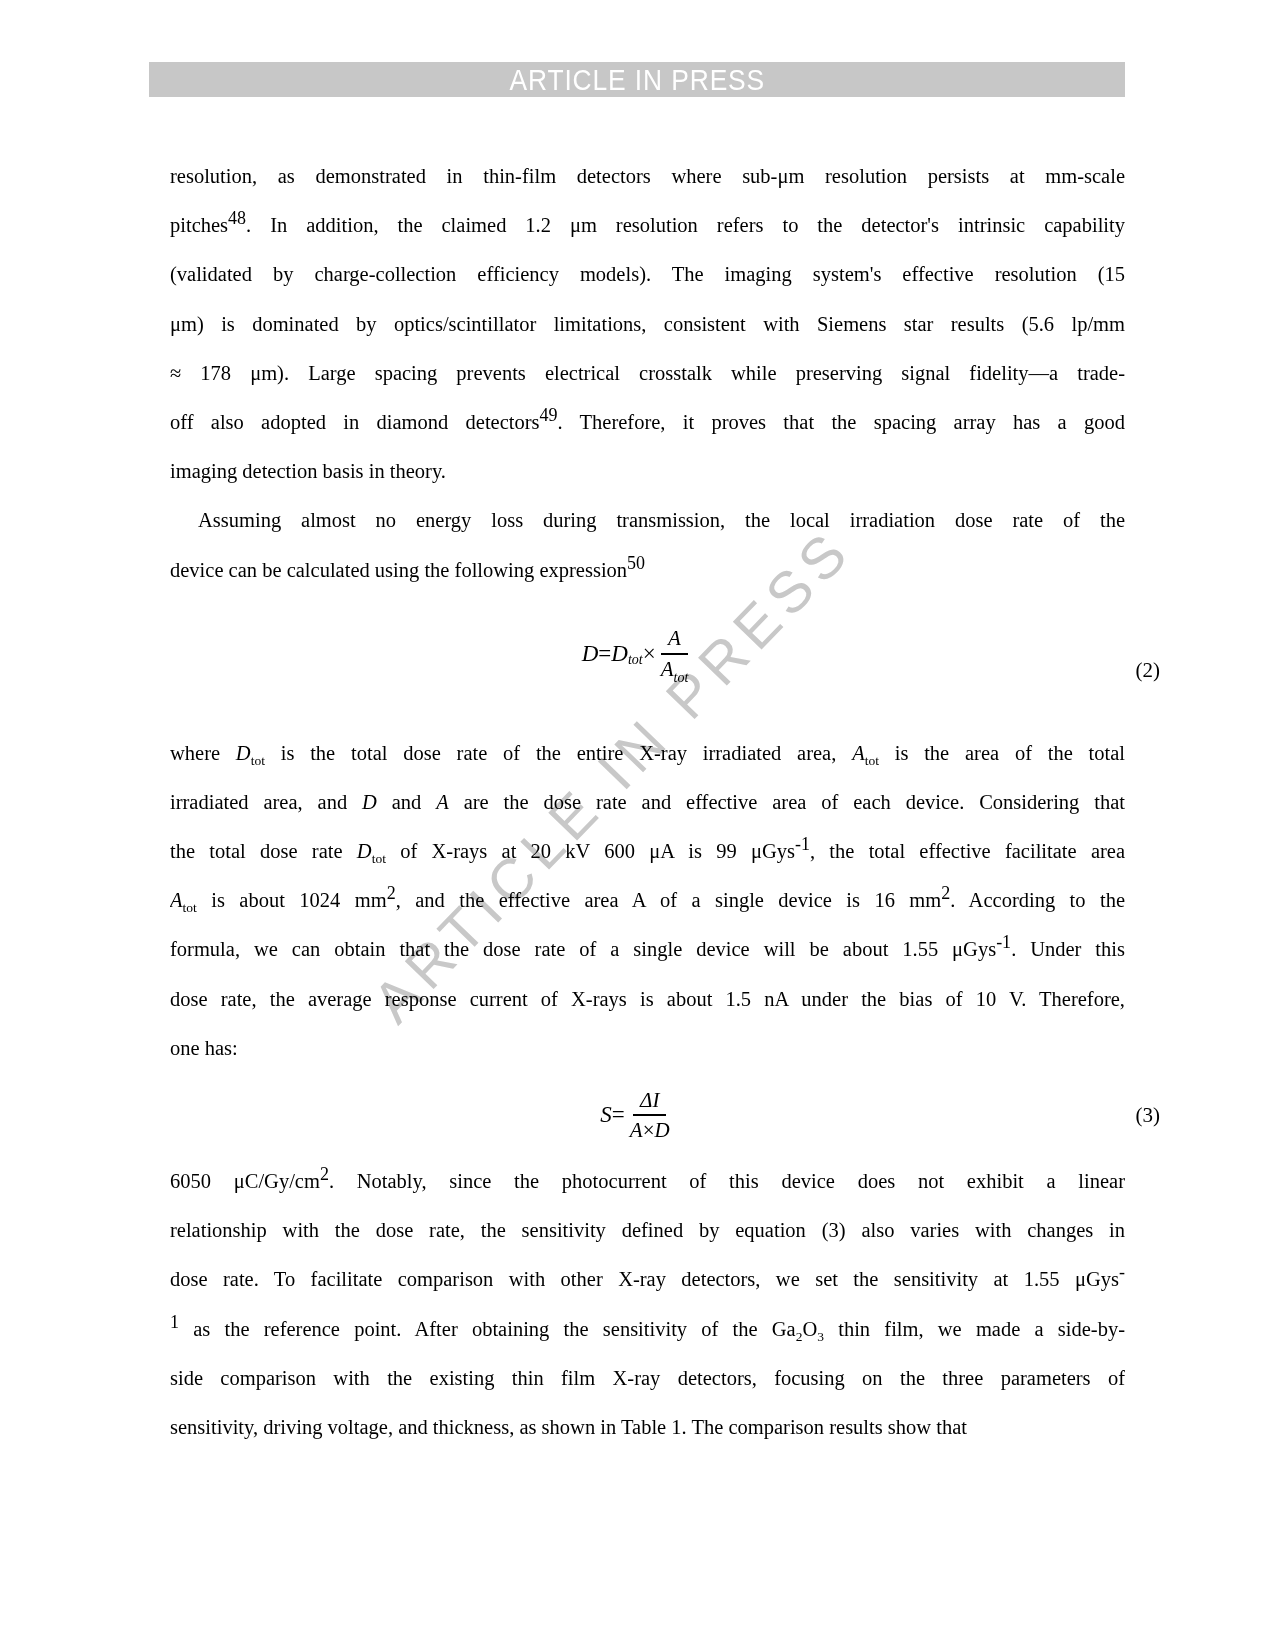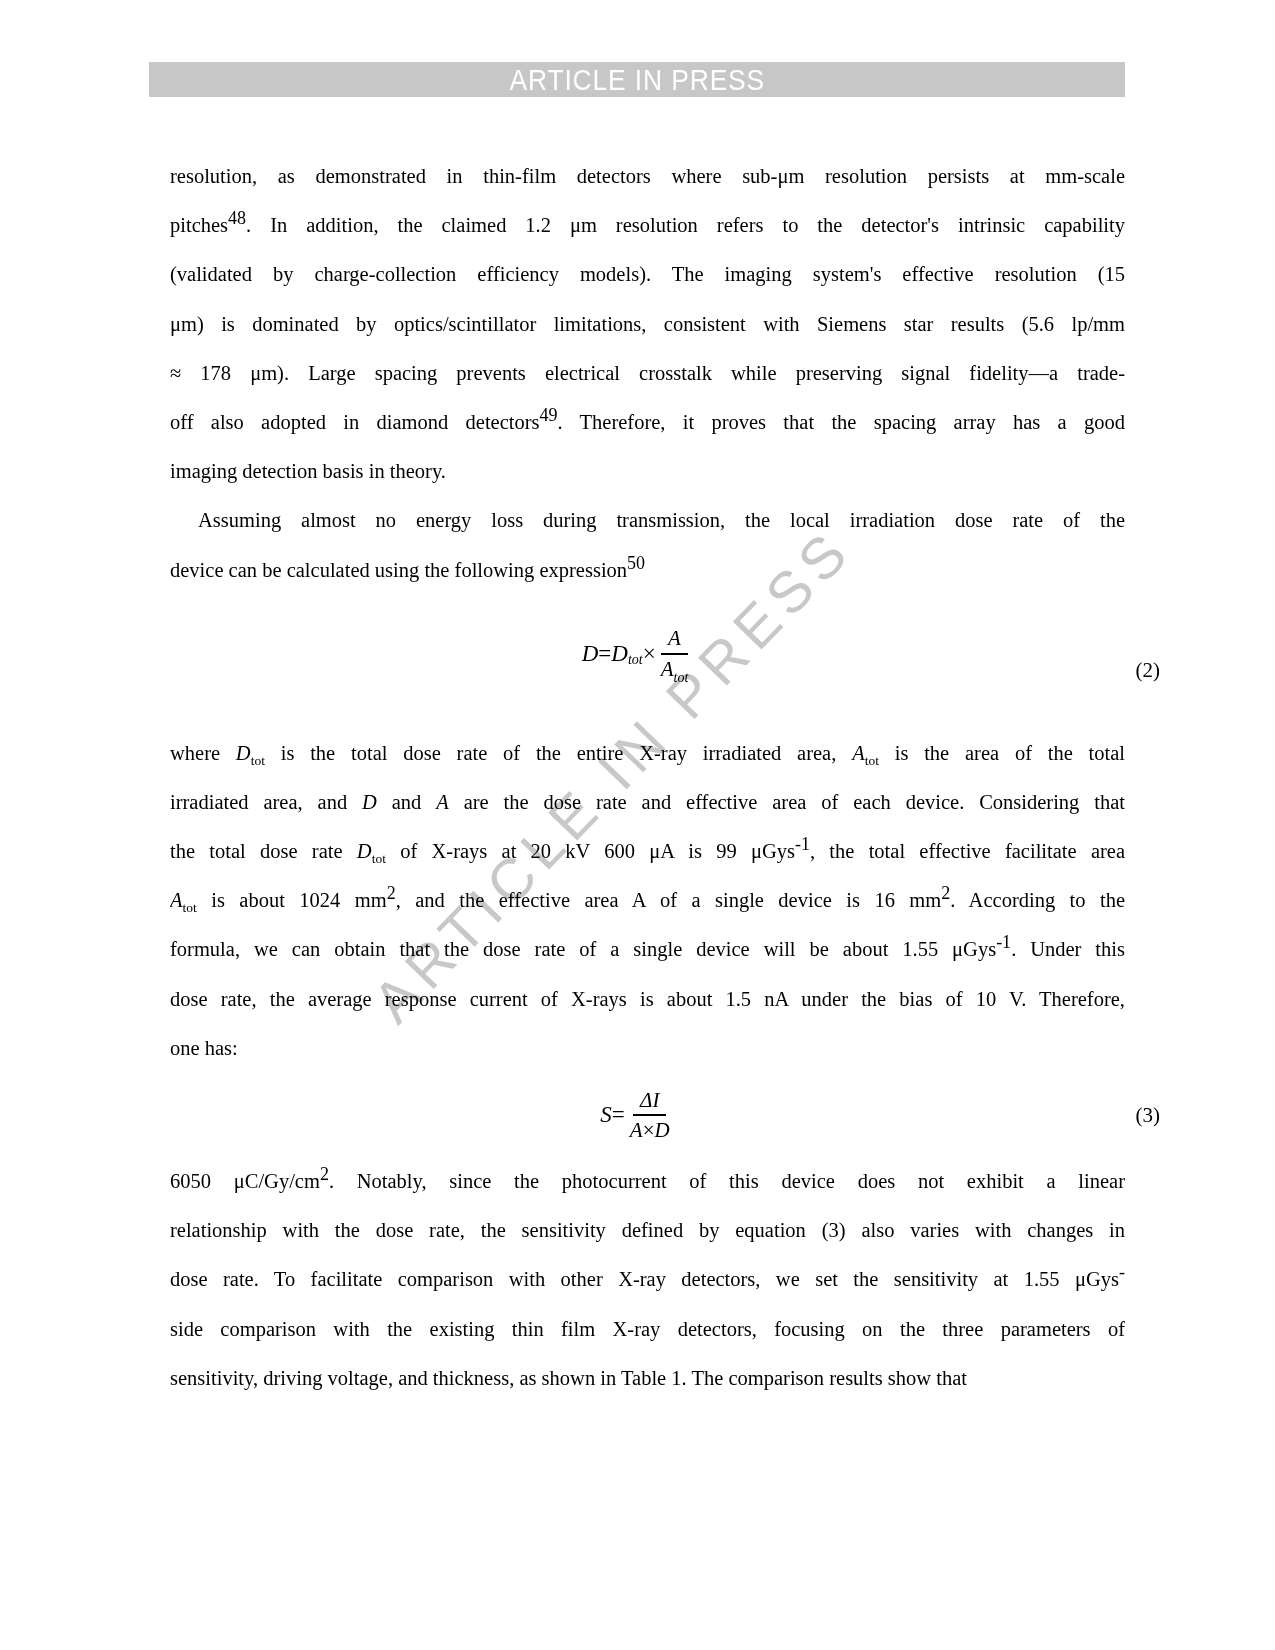--- a/index.html
+++ b/index.html
@@ -93,17 +93,18 @@
             <span class="fnum"><span class="it ">ΔI</span></span>
             <span class="fden"><span class="it ">A</span><span>×</span><span class="it ">D</span></span>
           </span>
         </span>
         <span class="eqnum">(3)</span>
       </div>
       <div class="para">
         <div class="line j"><span>6050 μC/Gy/cm</span><span class="sup">2</span><span>. Notably, since the photocurrent of this device does not exhibit a linear</span></div>
         <div class="line j"><span>relationship with the dose rate, the sensitivity defined by equation (3) also varies with changes in</span></div>
         <div class="line j"><span>dose rate. To facilitate comparison with other X-ray detectors, we set the sensitivity at 1.55 μGys</span><span class="sup">-</span></div>
+        <div class="line j"><span class="sup">1</span><span> as the reference point. After obtaining the sensitivity of the Ga</span><span class="sub">2</span><span>O</span><span class="sub">3</span><span> thin film, we made a side-by-</span></div>
         <div class="line j"><span>side comparison with the existing thin film X-ray detectors, focusing on the three parameters of</span></div>
         <div class="line"><span>sensitivity, driving voltage, and thickness, as shown in Table 1. The comparison results show that</span></div>
       </div>
     </div>
 </div>
 
 </body></html>

